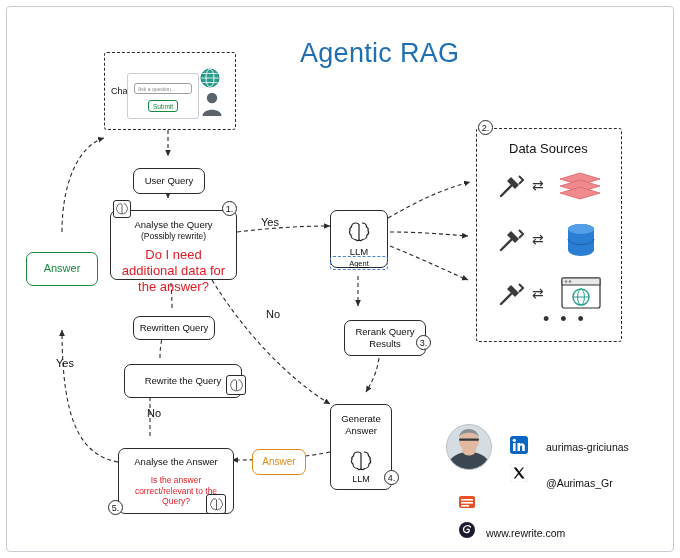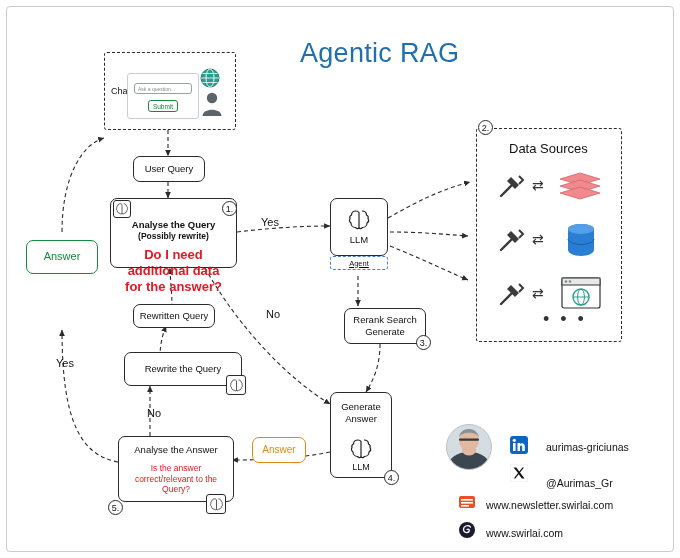--- a/index.html
+++ b/index.html
@@ -37,20 +37,21 @@
     border-radius: 7px;
     background: #ffffff;
     display: flex;
     align-items: center;
     justify-content: center;
     text-align: center;
     font-size: 9.5px;
     color: #111;
     line-height: 1.25;
     padding: 2px 4px;
+    margin-top: 12px;
   }
   .dashbox {
     border: 1px dashed #2b2b2b;
     border-radius: 3px;
     background: #ffffff;
   }
   .red { color: #e01b24; }
   .green { color: #18883c; }
   .orange { color: #e08a16; }
   .lbl {
@@ -172,21 +173,21 @@
     </svg>
 
     <svg class="abs" style="left:96px; top:38px;" width="22" height="26" viewBox="0 0 22 26">
       <circle cx="11" cy="7" r="5.2" fill="#5b636b"></circle>
       <path d="M1.5,25 C1.5,16.5 20.5,16.5 20.5,25 Z" fill="#5b636b"></path>
     </svg>
   </div>
 
   <div class="abs box" style="left:133px; top:156px; width:72px; height:26px;">User Query</div>
 
-  <div class="abs box" style="left:110px; top:198px; width:127px; height:70px; flex-direction:column; justify-content:flex-start; padding-top:20px;font-weight:bold;">
+  <div class="abs box" style="left:110px; top:198px; width:127px; height:70px; flex-direction:column; justify-content:flex-start; padding-top:8px;">
     <div style="font-size:9.5px;">Analyse the Query</div>
     <div style="font-size:8.5px;">(Possibly rewrite)</div>
     <div class="red" style="font-size:13px; margin-top:5px; width:104px;">Do I need additional data for the answer?</div>
   </div>
   <div class="abs brainbox" style="left:113px; top:200px; width:18px; height:18px;">
     <svg width="14" height="14" viewBox="0 0 24 24">
         <path d="M9,3 C6,3 4.5,5 4.5,7 C3,7.6 2.5,9 3,10.5 C2,12 2.5,14 4,15 C4,17.5 6,19.5 8.5,19.5 C10,21 12,21 12,19 L12,4.5 C11.4,3.3 10.2,3 9,3 Z M15,3 C18,3 19.5,5 19.5,7 C21,7.6 21.5,9 21,10.5 C22,12 21.5,14 20,15 C20,17.5 18,19.5 15.5,19.5 C14,21 12,21 12,19" fill="none" stroke="#222" stroke-width="1.2"></path>
       </svg>
   </div>
   <div class="abs circ" style="left:222px; top:201px;">1.</div>
@@ -218,21 +219,21 @@
   <div class="abs box" style="left:330px; top:198px; width:58px; height:58px; flex-direction:column; justify-content:center;">
     <svg width="24" height="24" viewBox="0 0 24 24">
         <path d="M9,3 C6,3 4.5,5 4.5,7 C3,7.6 2.5,9 3,10.5 C2,12 2.5,14 4,15 C4,17.5 6,19.5 8.5,19.5 C10,21 12,21 12,19 L12,4.5 C11.4,3.3 10.2,3 9,3 Z M15,3 C18,3 19.5,5 19.5,7 C21,7.6 21.5,9 21,10.5 C22,12 21.5,14 20,15 C20,17.5 18,19.5 15.5,19.5 C14,21 12,21 12,19" fill="none" stroke="#222" stroke-width="1.2"></path>
       </svg>
     <div style="font-size:9.5px; margin-top:2px;">LLM</div>
   </div>
   <div class="abs" style="left:330px; top:256px; width:58px; height:14px; border:1px dashed #4a7fd6; border-radius:3px; display:flex; align-items:center; justify-content:center;text-decoration:underline;">
     <span class="agent-label">Agent</span>
   </div>
 
-  <div class="abs box" style="left:344px; top:308px; width:82px; height:36px;">Rerank Search Generate</div>
+  <div class="abs box" style="left:344px; top:308px; width:82px; height:36px;">Rerank Query Results</div>
   <div class="abs circ" style="left:416px; top:335px;">3.</div>
 
   <div class="abs box" style="left:330px; top:392px; width:62px; height:86px; flex-direction:column; justify-content:flex-start; padding-top:8px;">
     <div style="font-size:9.5px;">Generate Answer</div>
     <svg width="24" height="24" viewBox="0 0 24 24" style="margin-top:12px;">
         <path d="M9,3 C6,3 4.5,5 4.5,7 C3,7.6 2.5,9 3,10.5 C2,12 2.5,14 4,15 C4,17.5 6,19.5 8.5,19.5 C10,21 12,21 12,19 L12,4.5 C11.4,3.3 10.2,3 9,3 Z M15,3 C18,3 19.5,5 19.5,7 C21,7.6 21.5,9 21,10.5 C22,12 21.5,14 20,15 C20,17.5 18,19.5 15.5,19.5 C14,21 12,21 12,19" fill="none" stroke="#222" stroke-width="1.2"></path>
       </svg>
     <div style="font-size:9px; margin-top:1px;">LLM</div>
   </div>
   <div class="abs circ" style="left:384px; top:470px;">4.</div>
@@ -322,20 +323,19 @@
     <path d="M3.6,3.4 L8,9.1 L3.8,14.6 L5.4,14.6 L8.7,10.3 L11.9,14.6 L14.6,14.6 L10,8.6 L14,3.4 L12.4,3.4 L9.3,7.4 L6.3,3.4 Z" fill="#111"></path>
   </svg>
   <div class="abs contact-name" style="left:546px; top:469px;margin-top:8px;">@Aurimas_Gr</div>
 
   <svg class="abs" style="left:458px; top:493px;" width="18" height="18" viewBox="0 0 18 18">
     <rect x="1" y="3" width="16" height="12" rx="2" fill="#e8502a"></rect>
     <rect x="3" y="6" width="12" height="1.6" fill="#fff"></rect>
     <rect x="3" y="9" width="12" height="1.6" fill="#fff"></rect>
     <rect x="3" y="12" width="8" height="1.6" fill="#fff"></rect>
   </svg>
-  <div class="abs contact-name" style="left:486px; top:499px;">www.newsletter.swirlai.com</div>
 
   <svg class="abs" style="left:458px; top:521px;" width="18" height="18" viewBox="0 0 18 18">
     <circle cx="9" cy="9" r="8" fill="#1b1b2f"></circle>
     <path d="M12.5,6 C10,3.5 5.5,5 5.5,8.5 C5.5,11.5 9.5,12.5 11,10.5 C12,9 10.5,7.5 9,8.5" fill="none" stroke="#fff" stroke-width="1.3" stroke-linecap="round"></path>
   </svg>
-  <div class="abs contact-name" style="left:486px; top:527px;">www.swirlai.com</div>
+  <div class="abs contact-name" style="left:486px; top:527px;">www.rewrite.com</div>
 </div>
 
 </body></html>

